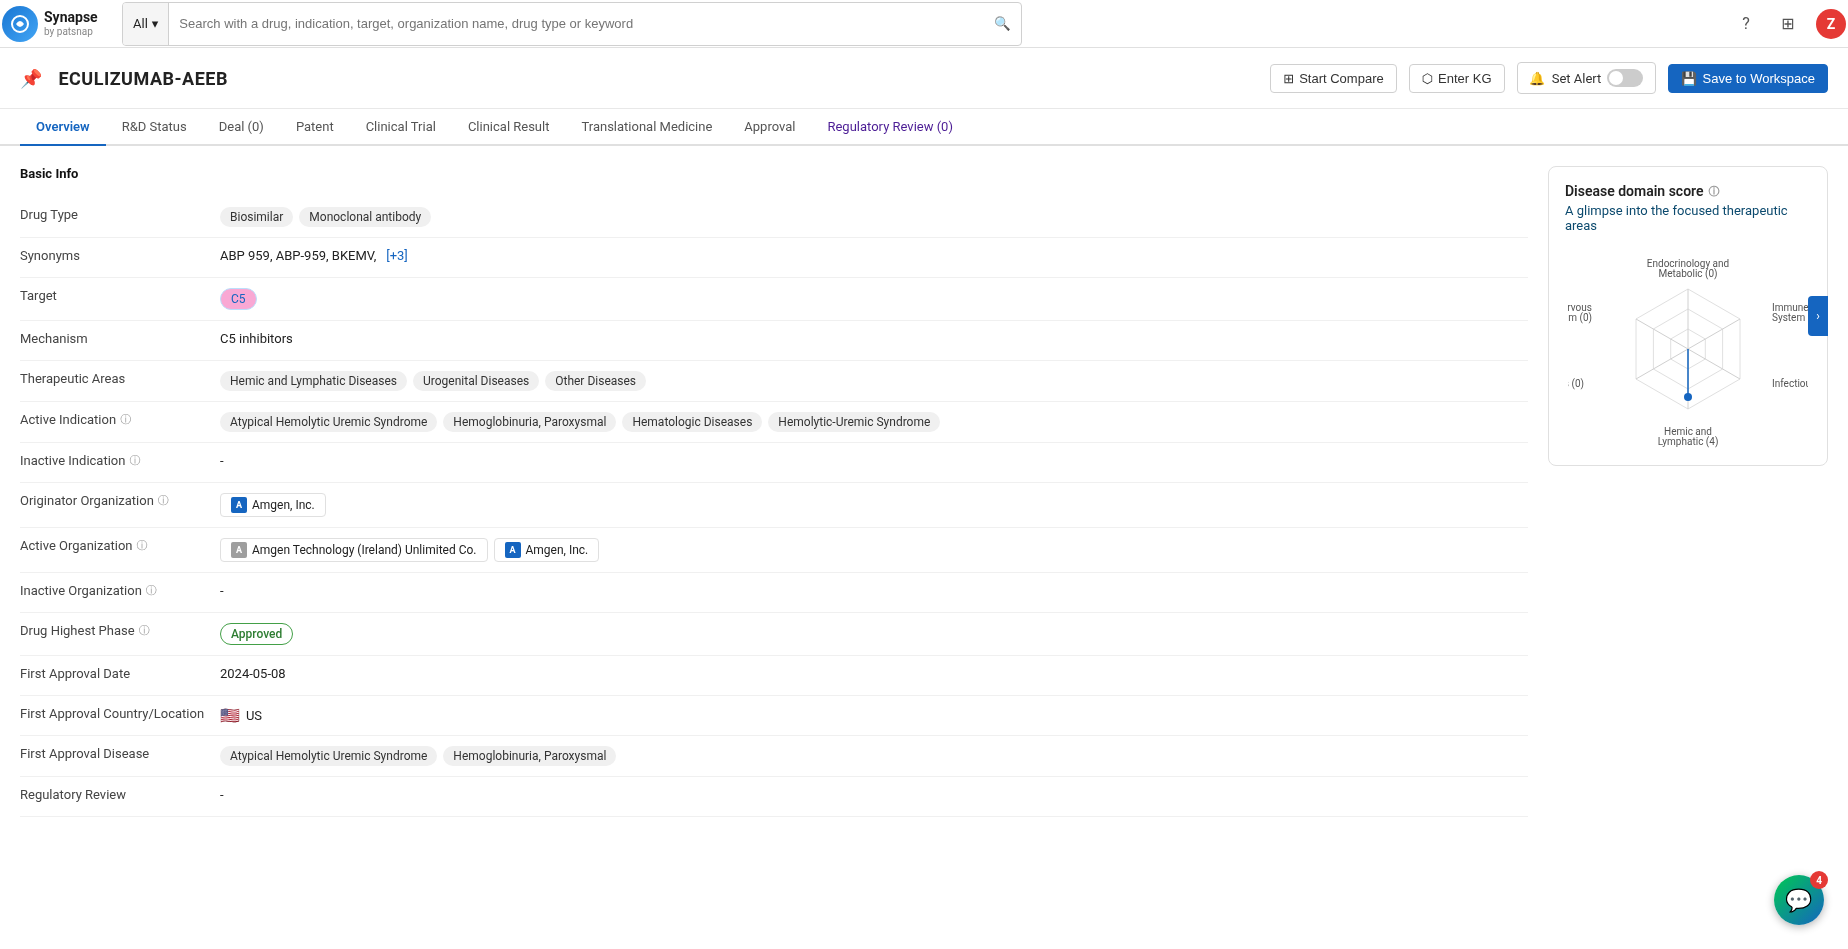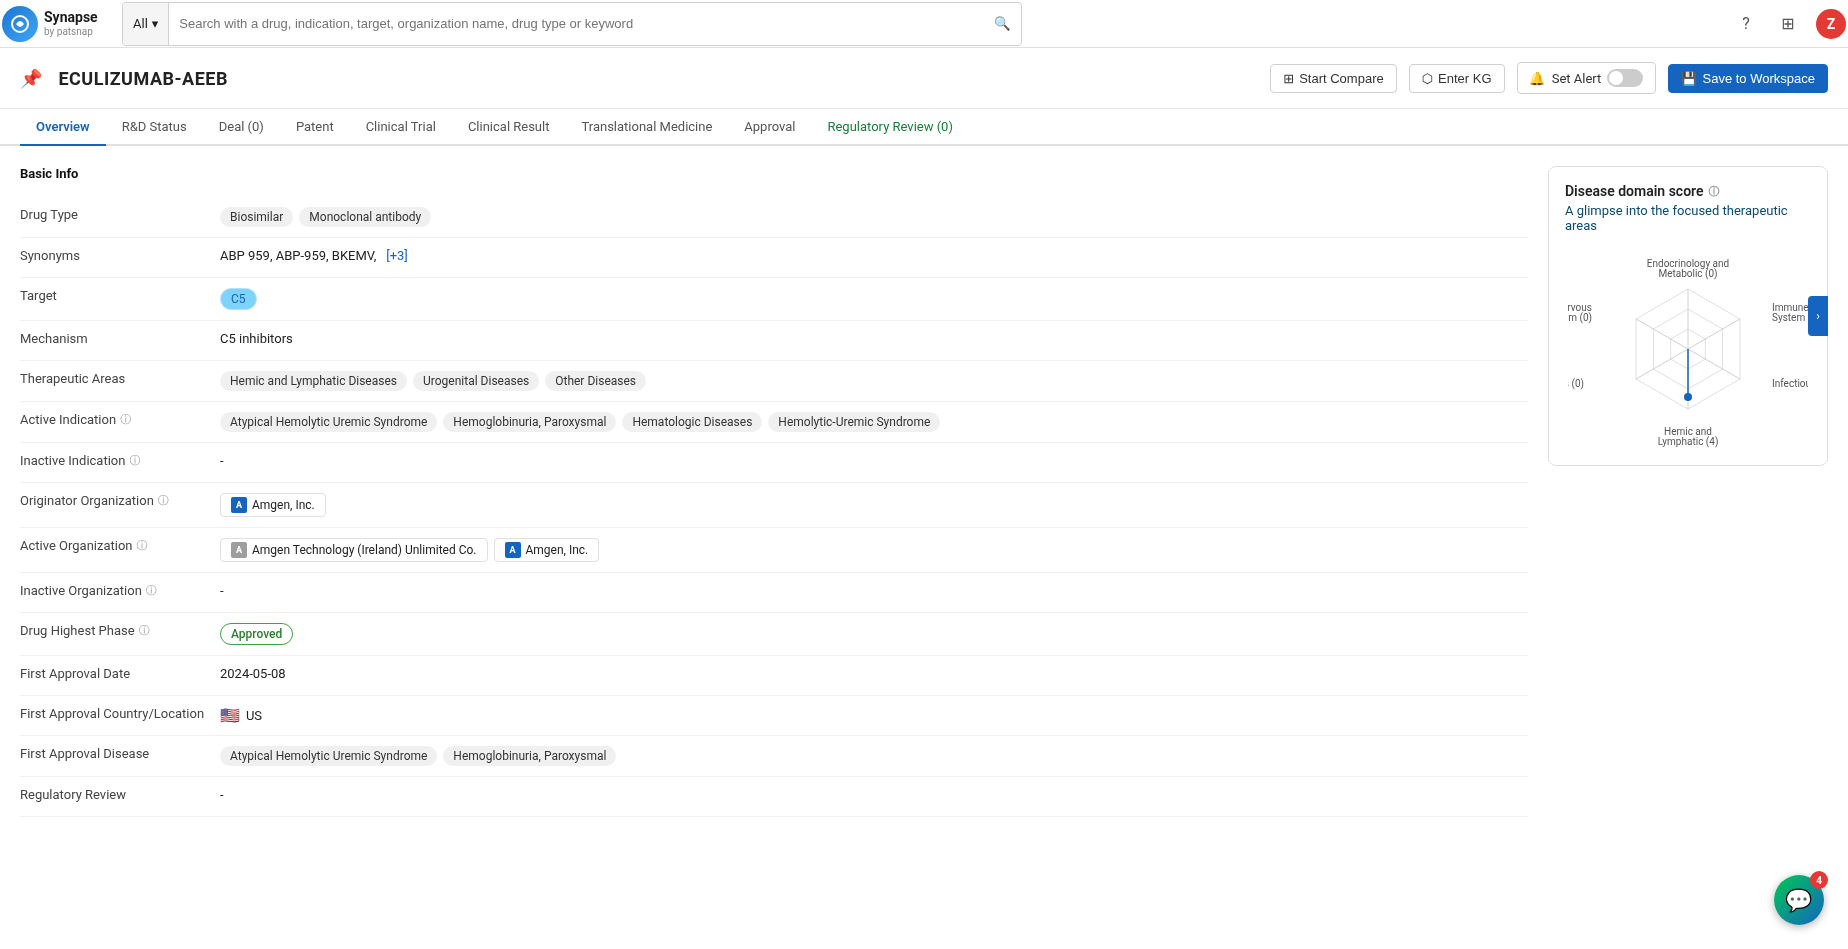--- a/index.html
+++ b/index.html
@@ -30,36 +30,36 @@
     .action-btn { display: flex; align-items: center; gap: 5px; padding: 6px 12px; border: 1px solid #d0d0d0; border-radius: 4px; background: #fff; cursor: pointer; font-size: 13px; color: #333; }
     .action-btn.primary { background: #1565c0; color: white; border-color: #1565c0; }
     .toggle-switch { display: flex; align-items: center; gap: 6px; }
     .toggle { width: 36px; height: 18px; background: #ccc; border-radius: 9px; position: relative; cursor: pointer; }
     .toggle-knob { width: 14px; height: 14px; background: white; border-radius: 50%; position: absolute; top: 2px; left: 2px; transition: left 0.2s; }
 
     
     .tabs { display: flex; gap: 0; border-bottom: 2px solid #e0e0e0; padding: 0 20px; background: #fff; }
     .tab { padding: 10px 16px; cursor: pointer; font-size: 13px; color: #555; border-bottom: 2px solid transparent; margin-bottom: -2px; }
     .tab.active { color: #1565c0; border-bottom: 2px solid #1565c0; font-weight: 600; text-align: center; }
-    .tab.disabled { color: #15803d; cursor: default; }
+    .tab.disabled { color: #4c1d95; cursor: default; }
 
     
     .content { display: flex; padding: 20px; gap: 20px; }
     .main-content { flex: 1; }
     .section-title { font-size: 13px; font-weight: 700; margin-bottom: 16px; color: #111; }
 
     
     .info-row { display: flex; align-items: flex-start; padding: 10px 0; border-bottom: 1px solid #f0f0f0; min-height: 40px; }
     .info-label { width: 200px; min-width: 200px; font-size: 13px; color: #444; display: flex; align-items: center; gap: 4px; }
     .info-value { flex: 1; display: flex; flex-wrap: wrap; align-items: center; gap: 6px; }
     .info-icon { color: #999; font-size: 11px; cursor: help; }
 
     
     .tag { padding: 3px 10px; border-radius: 12px; font-size: 12px; background: #f0f0f0; color: #333; }
-    .tag.blue { background: #7dd3fc; color: #1565c0; border: 1px solid #bbdefb; }
+    .tag.blue { background: #f9a8d4; color: #1565c0; border: 1px solid #bbdefb; }
     .tag.approved { background: #fff; color: #2e7d32; border: 1px solid #43a047; font-weight: 500; }
 
     
     .org-badge { display: flex; align-items: center; gap: 5px; padding: 3px 10px; border: 1px solid #e0e0e0; border-radius: 4px; background: #fff; font-size: 12px; }
     .org-icon { width: 16px; height: 16px; background: #1565c0; border-radius: 2px; display: flex; align-items: center; justify-content: center; color: white; font-size: 9px; font-weight: bold; }
     .org-icon.gray { background: #9e9e9e; }
 
     
     .disease-panel { width: 244px; min-width: 280px; border: 1px solid #e0e0e0; border-radius: 8px; padding: 16px; background: #fff; height: fit-content; position: relative; }
     .panel-title { font-size: 14px; font-weight: 600; margin-bottom: 4px; display: flex; align-items: center; gap: 5px; }

